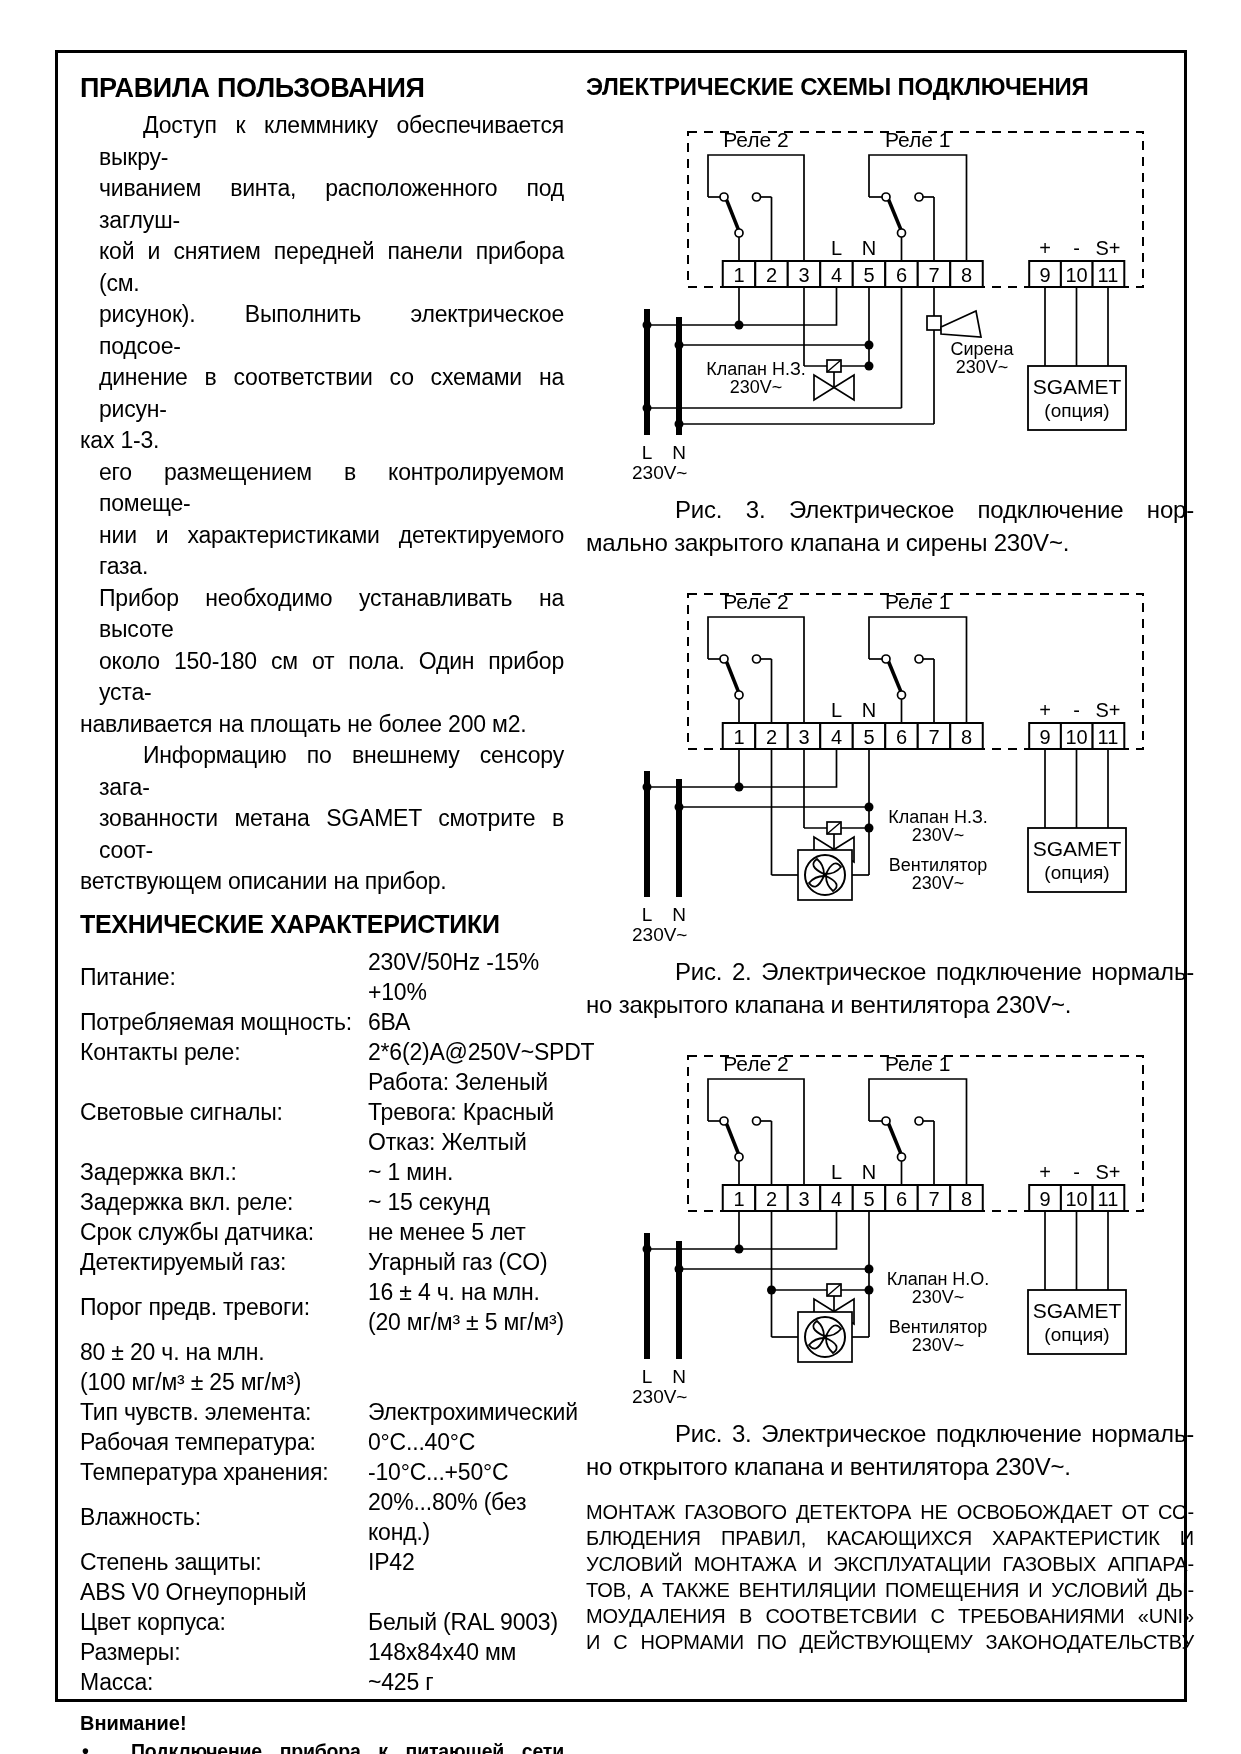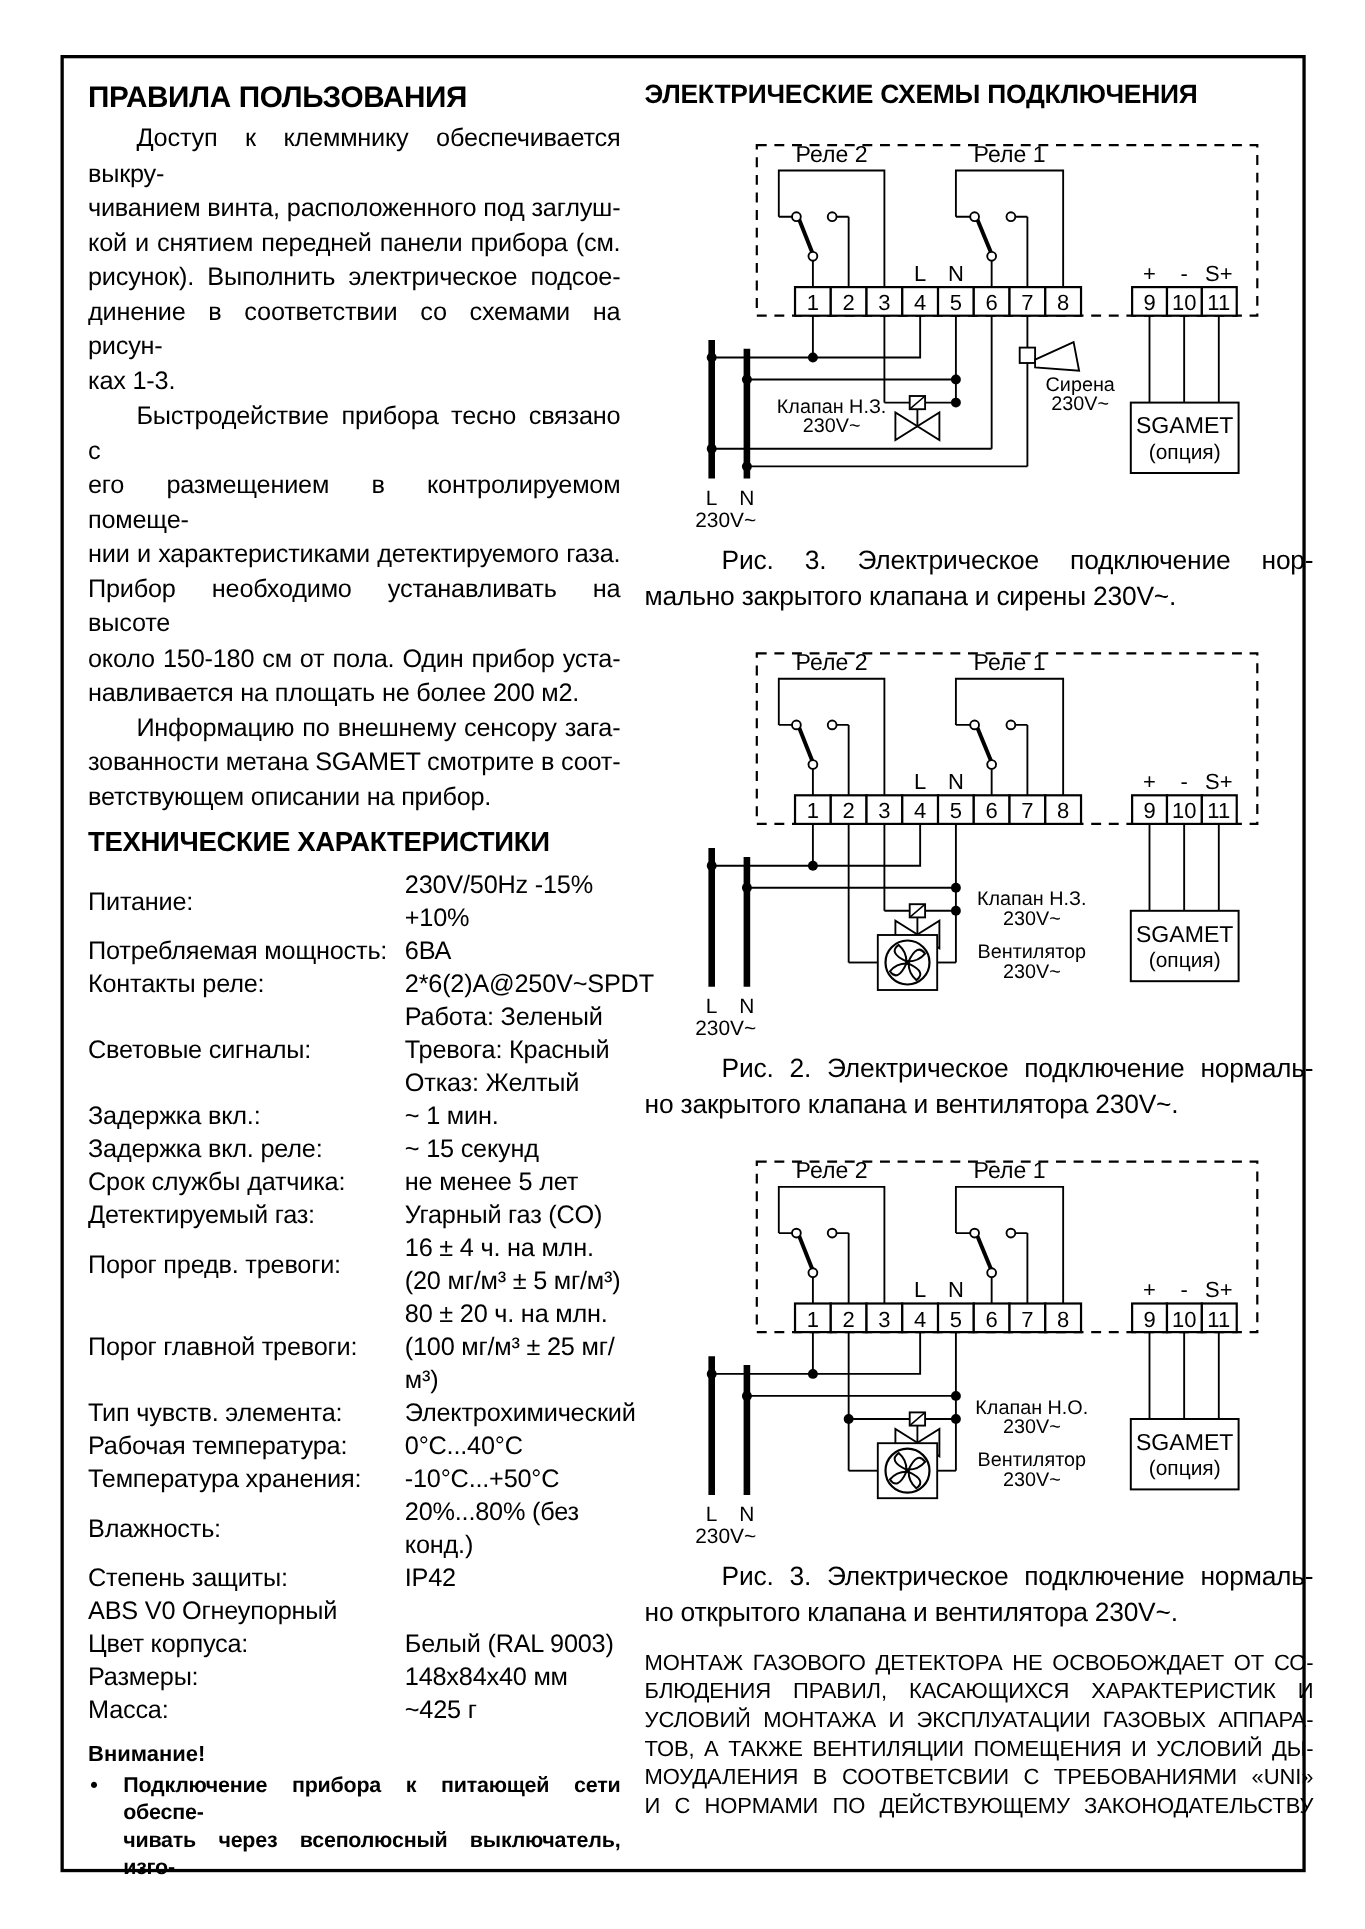--- a/index.html
+++ b/index.html
@@ -5,21 +5,21 @@
   html,body{margin:0;padding:0;background:#ffffff;}
   body{width:1241px;height:1754px;position:relative;font-family:"Liberation Sans",sans-serif;color:#000;}
   .page{position:absolute;left:55px;top:50px;width:1132px;height:1652px;border:3px solid #000;
         box-sizing:border-box;padding:20px 4px 0 22px;display:flex;background:#fff;}
   .col-left{width:484px;flex:none;}
   .col-right{width:608px;flex:none;margin-left:22px;}
   h1.ltitle{font-size:27px;font-weight:bold;margin:0 0 6px 0;letter-spacing:-0.3px;}
   h2.stitle{font-size:25px;font-weight:bold;margin:12px 0 8px 0;letter-spacing:-0.3px;}
   h2.rtitle{font-size:24px;font-weight:bold;margin:0;letter-spacing:-0.2px;}
   .line{font-size:23px;line-height:31.5px;letter-spacing:-0.2px;white-space:normal;}
-  .jl{text-align:justify;text-align-last:justify;}
+  .jl{text-align:justify;text-align-last:justify;margin-left:19px;}
   .ind{text-indent:44px;}
   .spec-row{display:flex;align-items:center;}
   .spec-label{width:288px;flex:none;font-size:23px;line-height:30px;letter-spacing:-0.2px;}
   .spec-val{flex:1;font-size:23px;line-height:30px;letter-spacing:-0.2px;}
   .warn-title{font-weight:bold;font-size:20px;line-height:25px;margin-top:14px;}
   .warn-item{display:flex;margin-top:3px;}
   .bullet{width:30px;flex:none;font-weight:bold;font-size:19.5px;line-height:25px;padding-left:2px;}
   .warn-lines{flex:1;}
   .warn-line{font-weight:bold;font-size:19.5px;line-height:25px;letter-spacing:-0.2px;}
   .figure svg{display:block;margin:2px 0 0 0;}
@@ -39,21 +39,20 @@
     <div id="paras">
         <div class="para">
           <div class="line ind jl">Доступ к клеммнику обеспечивается выкру-</div>
           <div class="line jl">чиванием винта, расположенного под заглуш-</div>
           <div class="line jl">кой и снятием передней панели прибора (см.</div>
           <div class="line jl">рисунок). Выполнить электрическое подсое-</div>
           <div class="line jl">динение в соответствии со схемами на рисун-</div>
           <div class="line">ках 1-3.</div>
         </div>
         <div class="para">
-          <div class="line ind jl">Быстродействие прибора тесно связано с</div>
           <div class="line jl">его размещением в контролируемом помеще-</div>
           <div class="line jl">нии и характеристиками детектируемого газа.</div>
           <div class="line jl">Прибор необходимо устанавливать на высоте</div>
           <div class="line jl">около 150-180 см от пола. Один прибор уста-</div>
           <div class="line">навливается на площать не более 200 м2.</div>
         </div>
         <div class="para">
           <div class="line ind jl">Информацию по внешнему сенсору зага-</div>
           <div class="line jl">зованности метана SGAMET смотрите в соот-</div>
           <div class="line">ветствующем описании на прибор.</div>
@@ -112,21 +111,20 @@
           </div>
         </div>
         <div class="spec-row">
           <div class="spec-label">Порог предв. тревоги:</div>
           <div class="spec-val">
             <div>16 ± 4 ч. на млн.</div>
             <div>(20 мг/м³ ± 5 мг/м³)</div>
           </div>
         </div>
         <div class="spec-row">
-          <div class="spec-label">Порог главной тревоги:</div>
           <div class="spec-val">
             <div>80 ± 20 ч. на млн.</div>
             <div>(100 мг/м³ ± 25 мг/м³)</div>
           </div>
         </div>
         <div class="spec-row">
           <div class="spec-label">Тип чувств. элемента:</div>
           <div class="spec-val">
             <div>Электрохимический</div>
           </div>

